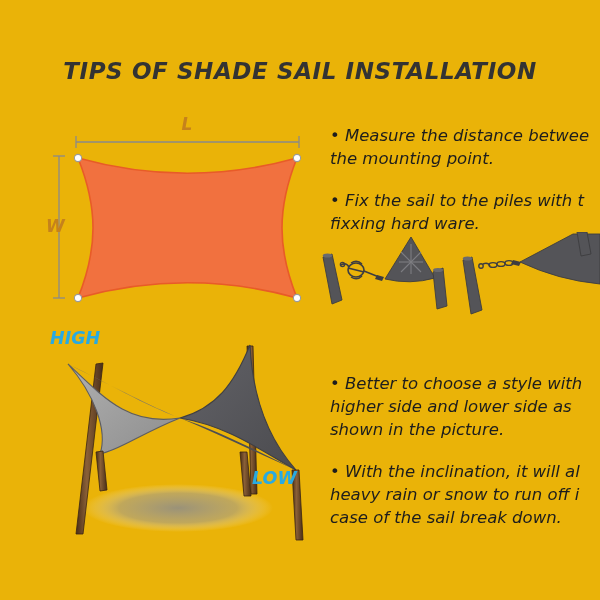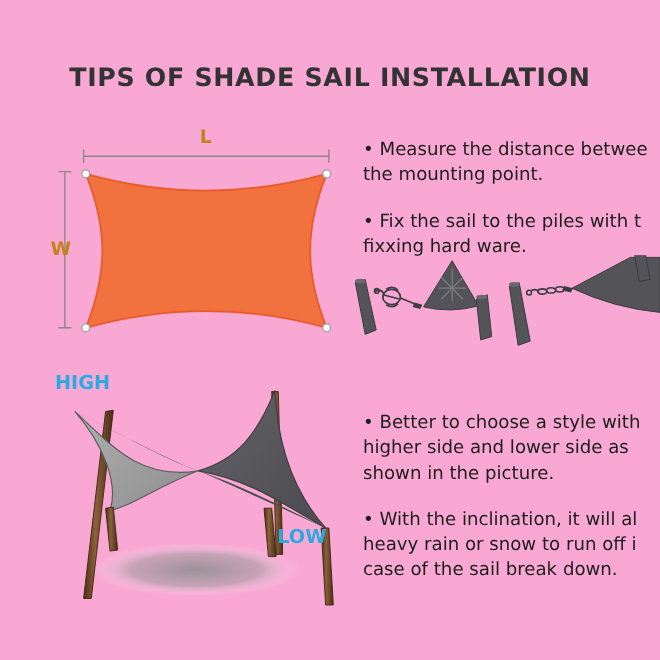--- a/index.html
+++ b/index.html
@@ -7,22 +7,23 @@
     padding: 0;
     background: #ffffff;
   }
   body {
     font-family: "Liberation Sans", sans-serif;
   }
   #page {
     position: relative;
     width: 600px;
     height: 600px;
-    background: #f9a8d4;
+    background: #eab308;
     overflow: hidden;
+    font-style: italic;
   }
 
   
   #title {
     position: absolute;
     left: 0;
     top: 58px;
     width: 600px;
     text-align: center;
     font-size: 23px;
@@ -57,21 +58,21 @@
     left: 40px;
     top: 112px;
     width: 280px;
     height: 200px;
   }
 
   
   #hl-panel {
     position: absolute;
     left: 28px;
-    top: 332px;
+    top: 322px;
     width: 305px;
     height: 230px;
   }
 
   
   #hw-panel {
     position: absolute;
     left: 315px;
     top: 232px;
     width: 285px;

